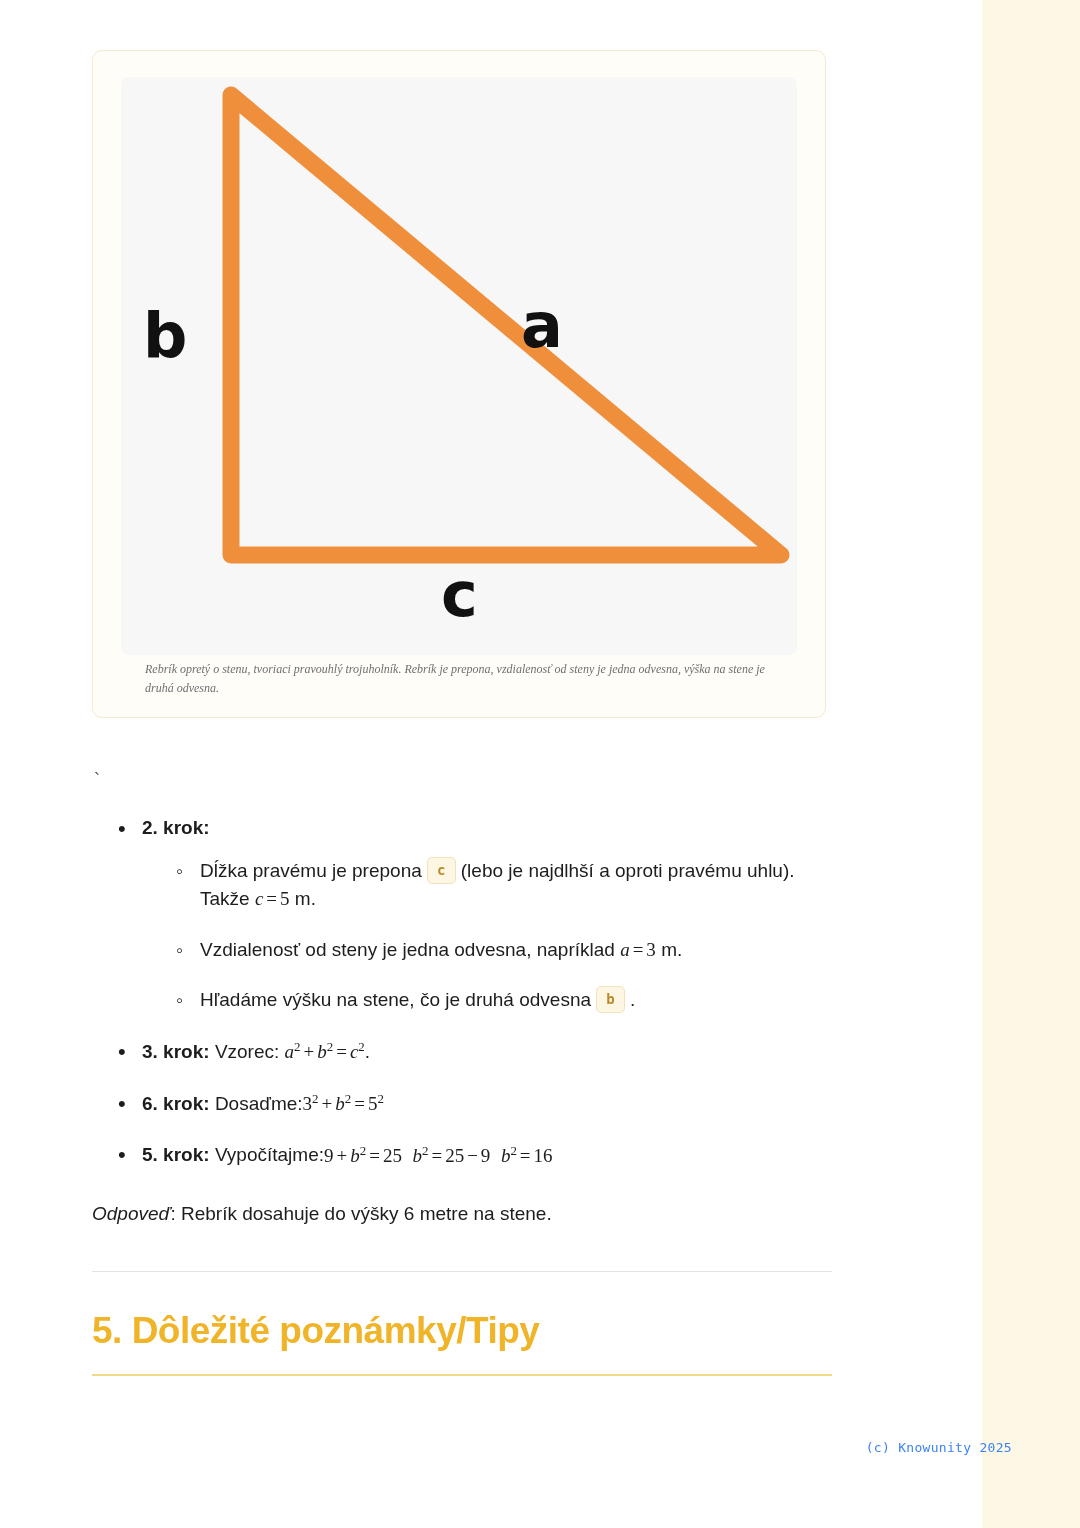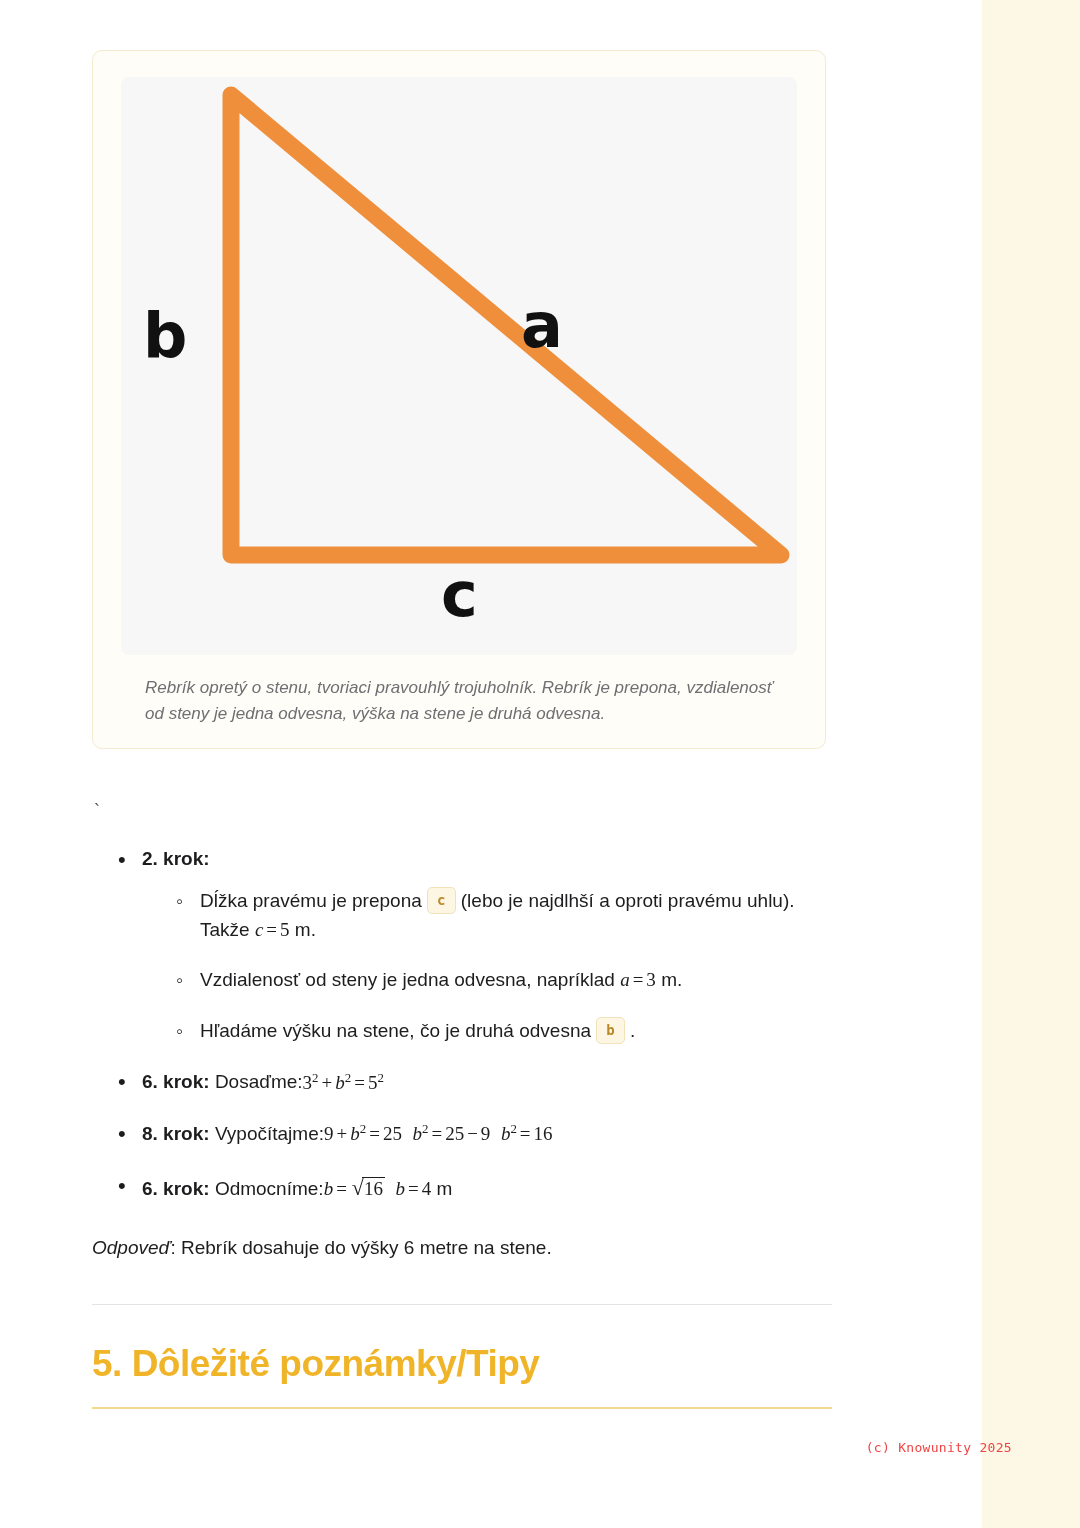--- a/index.html
+++ b/index.html
@@ -71,25 +71,26 @@
     font-weight: 700;
     color: #111;
     font-size: 62px;
     line-height: 1;
   }
   .lbl-b { left: 22px; top: 228px; }
   .lbl-a { left: 400px; top: 218px; }
   .lbl-c { left: 320px; top: 487px; }
 
   .figure-caption {
-    margin: 20px 26px 0 26px;
-    font-size: 17px;
+    margin: 5px 26px 0 26px;
+    font-size: 12px;
     font-style: italic;
     color: #6f6f73;
     line-height: 1.55;
+    font-family: Liberation Serif, serif;
   }
 
   
   .stray-tick {
     margin-top: 52px;
     margin-left: 2px;
     font-size: 18px;
     color: #55555a;
     height: 22px;
   }
@@ -194,21 +195,21 @@
     border-top: 2px solid #f3d98a;
     width: 740px;
   }
 
   .watermark {
     position: absolute;
     right: 68px;
     top: 1440px;
     font-family: "DejaVu Sans Mono", monospace;
     font-size: 13px;
-    color: #ef4444;
+    color: #3b82f6;
     letter-spacing: 0.3px;
   }
 </style>
 </head>
 <body>
 
 <div class="page-band-right"></div>
 <div class="page-band-right-inner"></div>
 
 <div class="content">
@@ -243,35 +244,36 @@
           <span><span class="mi">a</span><span class="mop">=</span><span class="mn">3</span> m.</span>
         </li>
         <li>
           <span>Hľadáme výšku na stene, čo je druhá odvesna</span>
           <code class="inline-var">b</code>
           <span>.</span>
         </li>
       </ul>
     </li>
 
+    <li>
+      <span class="step-label">3. krok:</span>
+      <span>Vzorec:</span>
+      <span><span class="mi">a</span><sup class="m">2</sup><span class="mop">+</span><span class="mi">b</span><sup class="m">2</sup><span class="mop">=</span><span class="mi">c</span><sup class="m">2</sup>.</span>
+    </li>
 
     <li>
       <span class="step-label">6. krok:</span>
       <span>Dosaďme:</span><span><span class="mn">3</span><sup class="m">2</sup><span class="mop">+</span><span class="mi">b</span><sup class="m">2</sup><span class="mop">=</span><span class="mn">5</span><sup class="m">2</sup></span>
     </li>
 
     <li>
-      <span class="step-label">8. krok:</span>
+      <span class="step-label">5. krok:</span>
       <span>Vypočítajme:</span><span><span class="mn">9</span><span class="mop">+</span><span class="mi">b</span><sup class="m">2</sup><span class="mop">=</span><span class="mn">25</span>&nbsp;&nbsp;<span class="mi">b</span><sup class="m">2</sup><span class="mop">=</span><span class="mn">25</span><span class="mop">−</span><span class="mn">9</span>&nbsp;&nbsp;<span class="mi">b</span><sup class="m">2</sup><span class="mop">=</span><span class="mn">16</span></span>
     </li>
 
-    <li>
-      <span class="step-label">6. krok:</span>
-      <span>Odmocníme:</span><span><span class="mi">b</span><span class="mop">=</span><span class="sqrt"><span class="rad">√</span><span class="rnd mn">16</span></span>&nbsp;&nbsp;<span class="mi">b</span><span class="mop">=</span><span class="mn">4</span> m</span>
-    </li>
 
   </ul>
 
   <div class="answer">
     <span class="em">Odpoveď</span><span>: Rebrík dosahuje do výšky 6 metre na stene.</span>
   </div>
 
   <hr class="sep">
 
   <h2 class="section-title">5. Dôležité poznámky/Tipy</h2>

